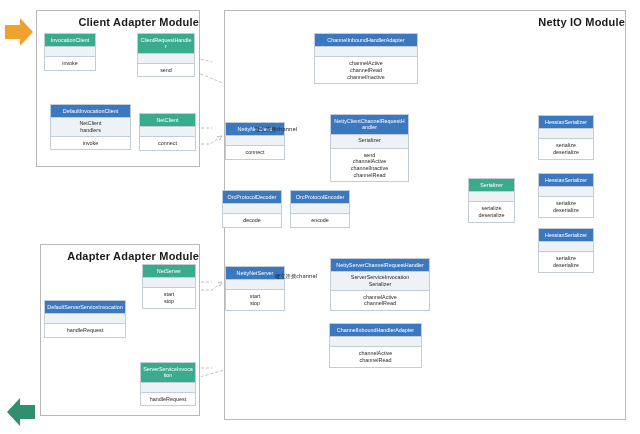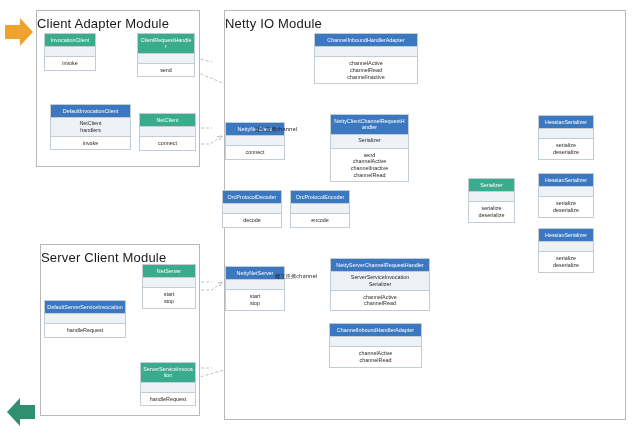--- a/index.html
+++ b/index.html
@@ -5,22 +5,22 @@
   html,body{margin:0;padding:0;background:#ffffff;}
   body{width:640px;height:434px;position:relative;overflow:hidden;
        font-family:"Liberation Sans","DejaVu Sans",sans-serif;
        -webkit-font-smoothing:antialiased;}
   #canvas{position:absolute;inset:0;width:640px;height:434px;}
 
   svg.edges{position:absolute;left:0;top:0;width:640px;height:434px;
             pointer-events:none;z-index:1;}
 
   .module{position:absolute;border:1px solid #b8b8b8;background:#ffffff;z-index:2;}
-  .module-title{position:absolute;left:0;right:0;top:5px;text-align:left;
-                font-size:13px;font-weight:normal;color:#1a1a1a;letter-spacing:.2px;}
+  .module-title{position:absolute;left:0;right:0;top:5px;text-align:right;
+                font-size:11px;font-weight:bold;color:#1a1a1a;letter-spacing:.2px;}
 
   .cls{position:absolute;background:#ffffff;border:1px solid #c3cdd6;z-index:3;
        box-sizing:border-box;}
   .cls .hdr{font-size:5.4px;line-height:6.4px;color:#ffffff;text-align:center;
             padding:3px 2px;font-weight:normal;word-break:break-word;}
   .cls .hdr.green{background:#3bab8e;}
   .cls .hdr.blue{background:#3c78bf;}
   .cls .attrs{background:#eef2f7;border-top:1px solid #c3cdd6;
               border-bottom:1px solid #c3cdd6;min-height:9px;
               font-size:5.4px;line-height:6.6px;color:#2b2b2b;text-align:center;
@@ -98,21 +98,21 @@
 
   <div class="module" style="left:36px;top:10px;width:162px;height:155px;">
     <div class="module-title">Client Adapter Module</div>
   </div>
 
   <div class="module" style="left:224px;top:10px;width:400px;height:408px;">
     <div class="module-title">Netty IO Module</div>
   </div>
 
   <div class="module" style="left:40px;top:244px;width:158px;height:170px;">
-    <div class="module-title">Server Client Module</div>
+    <div class="module-title">Adapter Adapter Module</div>
   </div>
 
   <div class="cls" style="left:44px;top:33px;width:52px;">
     <div class="hdr green">InvocationClient</div>
     <div class="attrs empty"></div>
     <div class="ops">
       <span class="line">invoke</span>
     </div>
   </div>
 

